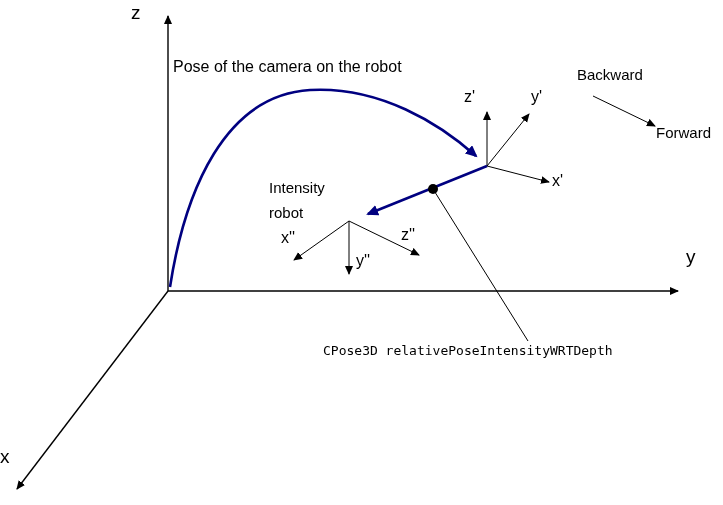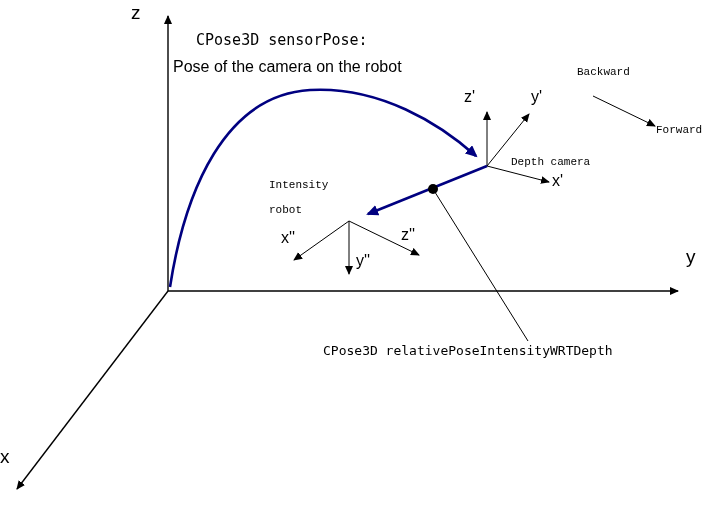--- a/index.html
+++ b/index.html
@@ -19,21 +19,21 @@
     position: absolute;
     white-space: nowrap;
     line-height: 1.15;
     color: #000;
   }
   .sans { font-family: "Liberation Sans", sans-serif; }
   .mono { font-family: "DejaVu Sans Mono", monospace; }
 
   .axis-label   { font-size: 19px; }
   .frame-axis-label { font-size: 16px; }
-  .text-label   { font-size: 11px; font-family: Liberation Mono, monospace; }
+  .text-label   { font-size: 15px; }
   .title-code   { font-size: 15px; }
   .subtitle     { font-size: 16px; text-align: right; }
   .callout-code { font-size: 13px; text-align: right; }
 
   .axis-line { stroke: #000; stroke-width: 1.4; fill: none; }
   .thin-line { stroke: #000; stroke-width: 1; fill: none; }
   .pose-line { stroke: var(--pose-arrow, #000080); stroke-width: 2.6; fill: none; }
 </style>
 </head>
 <body>
@@ -64,31 +64,29 @@
 
     <line x1="593" y1="96" x2="655" y2="126" class="thin-line" stroke-width="1.4" marker-end="url(#arrow-black)"></line>
 
     <path d="M 170 287 C 185 190, 225 95, 310 90 C 380 86, 440 124, 476 156" class="pose-line" marker-end="url(#arrow-blue)"></path>
     <line x1="487" y1="166" x2="368" y2="214" class="pose-line" marker-end="url(#arrow-blue)"></line>
 
     <circle cx="433" cy="189" r="5" style="fill:var(--marker-dot,#000)"></circle>
     <line x1="433" y1="189" x2="528" y2="341" class="thin-line"></line>
   </svg>
 
-  <div class="lbl mono title-code" style="left:196px; top:32px;">CPose3D sensorPose:</div>
   <div class="lbl sans subtitle" style="left:173px; top:58px;">Pose of the camera on the robot</div>
 
   <div class="lbl sans axis-label" style="left:131px; top:2px;">z</div>
   <div class="lbl sans axis-label" style="left:686px; top:246px;">y</div>
   <div class="lbl sans axis-label" style="left:0px; top:446px;">x</div>
 
   <div class="lbl sans frame-axis-label" style="left:464px; top:88px;">z'</div>
   <div class="lbl sans frame-axis-label" style="left:531px; top:88px;">y'</div>
   <div class="lbl sans frame-axis-label" style="left:552px; top:172px;">x'</div>
-  <div class="lbl sans text-label" style="left:511px; top:156px;">Depth camera</div>
 
   <div class="lbl sans text-label" style="left:269px; top:179px;text-align:right;">Intensity</div>
   <div class="lbl sans text-label" style="left:269px; top:204px;">robot</div>
   <div class="lbl sans frame-axis-label" style="left:281px; top:229px;">x''</div>
   <div class="lbl sans frame-axis-label" style="left:356px; top:252px;">y''</div>
   <div class="lbl sans frame-axis-label" style="left:401px; top:226px;">z''</div>
 
   <div class="lbl sans text-label" style="left:577px; top:66px;">Backward</div>
   <div class="lbl sans text-label" style="left:656px; top:124px;">Forward</div>
 

